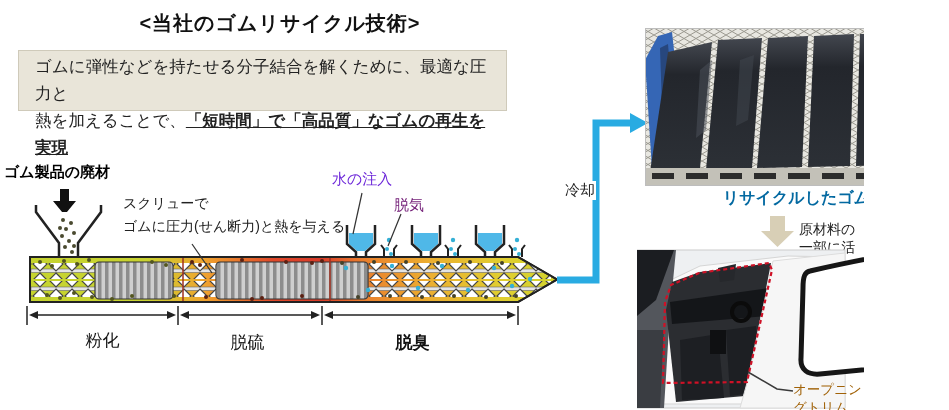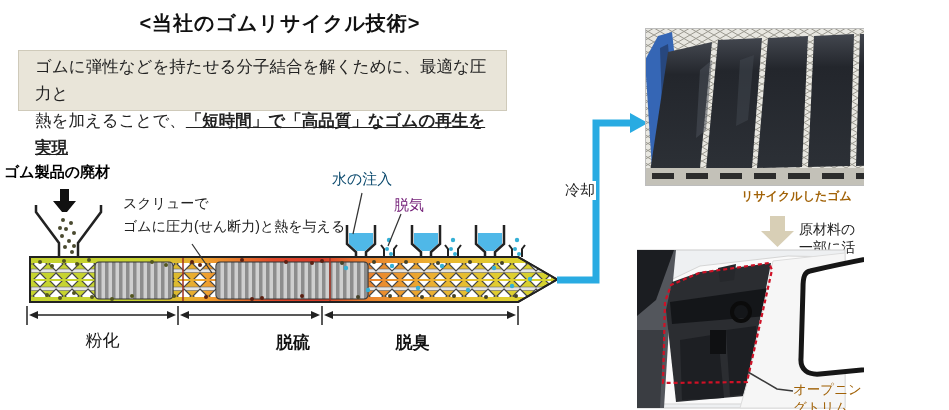--- a/index.html
+++ b/index.html
@@ -13,28 +13,28 @@
     font-size:20px;font-weight:bold;letter-spacing:1px;color:#111;
   }
   .intro-box{
     left:18px;top:50px;width:455px;height:55px;
     background:#e9e5d9;border:1px solid #cfcaba;
     padding:2px 16px;font-size:16.5px;line-height:27px;color:#222;
   }
   .intro-hl{font-weight:bold;text-decoration:underline;}
   .waste-label{left:4px;top:163px;font-size:15px;font-weight:bold;color:#000;}
   .screw-note{left:123px;top:192px;font-size:14px;line-height:23px;color:#222;}
-  .water-label{left:332px;top:170px;font-size:15px;color:#0c4a6e;}
+  .water-label{left:332px;top:170px;font-size:15px;color:#6d28d9;}
   .degas-label{left:394px;top:196px;font-size:15px;color:#701a75;}
   .zone-label{top:329px;width:125px;text-align:center;font-size:17px;color:#111;}
   .zone-0{left:40px;font-weight:normal;}
-  .zone-1{left:185px;top:331px;font-weight:bold;text-align:right;}
+  .zone-1{left:185px;top:331px;font-weight:normal;}
   .zone-2{left:350px;top:331px;font-weight:bold;}
   .cooling-label{left:564px;top:181px;font-size:15px;color:#222;background:#fff;padding:0 1px;}
-  .photo-caption{left:645px;top:188px;width:303px;text-align:center;font-size:12px;font-weight:bold;color:#a16207;}
+  .photo-caption{left:645px;top:188px;width:303px;text-align:center;font-size:16px;font-weight:bold;color:#0369a1;}
   .reuse-label{left:799px;top:221px;font-size:14px;color:#222;}
   .part-label{left:793px;top:381px;font-size:13.5px;font-weight:normal;color:#a16207;}
   svg{display:block;}
 </style>
 </head>
 <body>
 
 <div class="stage">
 
   <div class="abs title">&lt;当社のゴムリサイクル技術&gt;</div>

